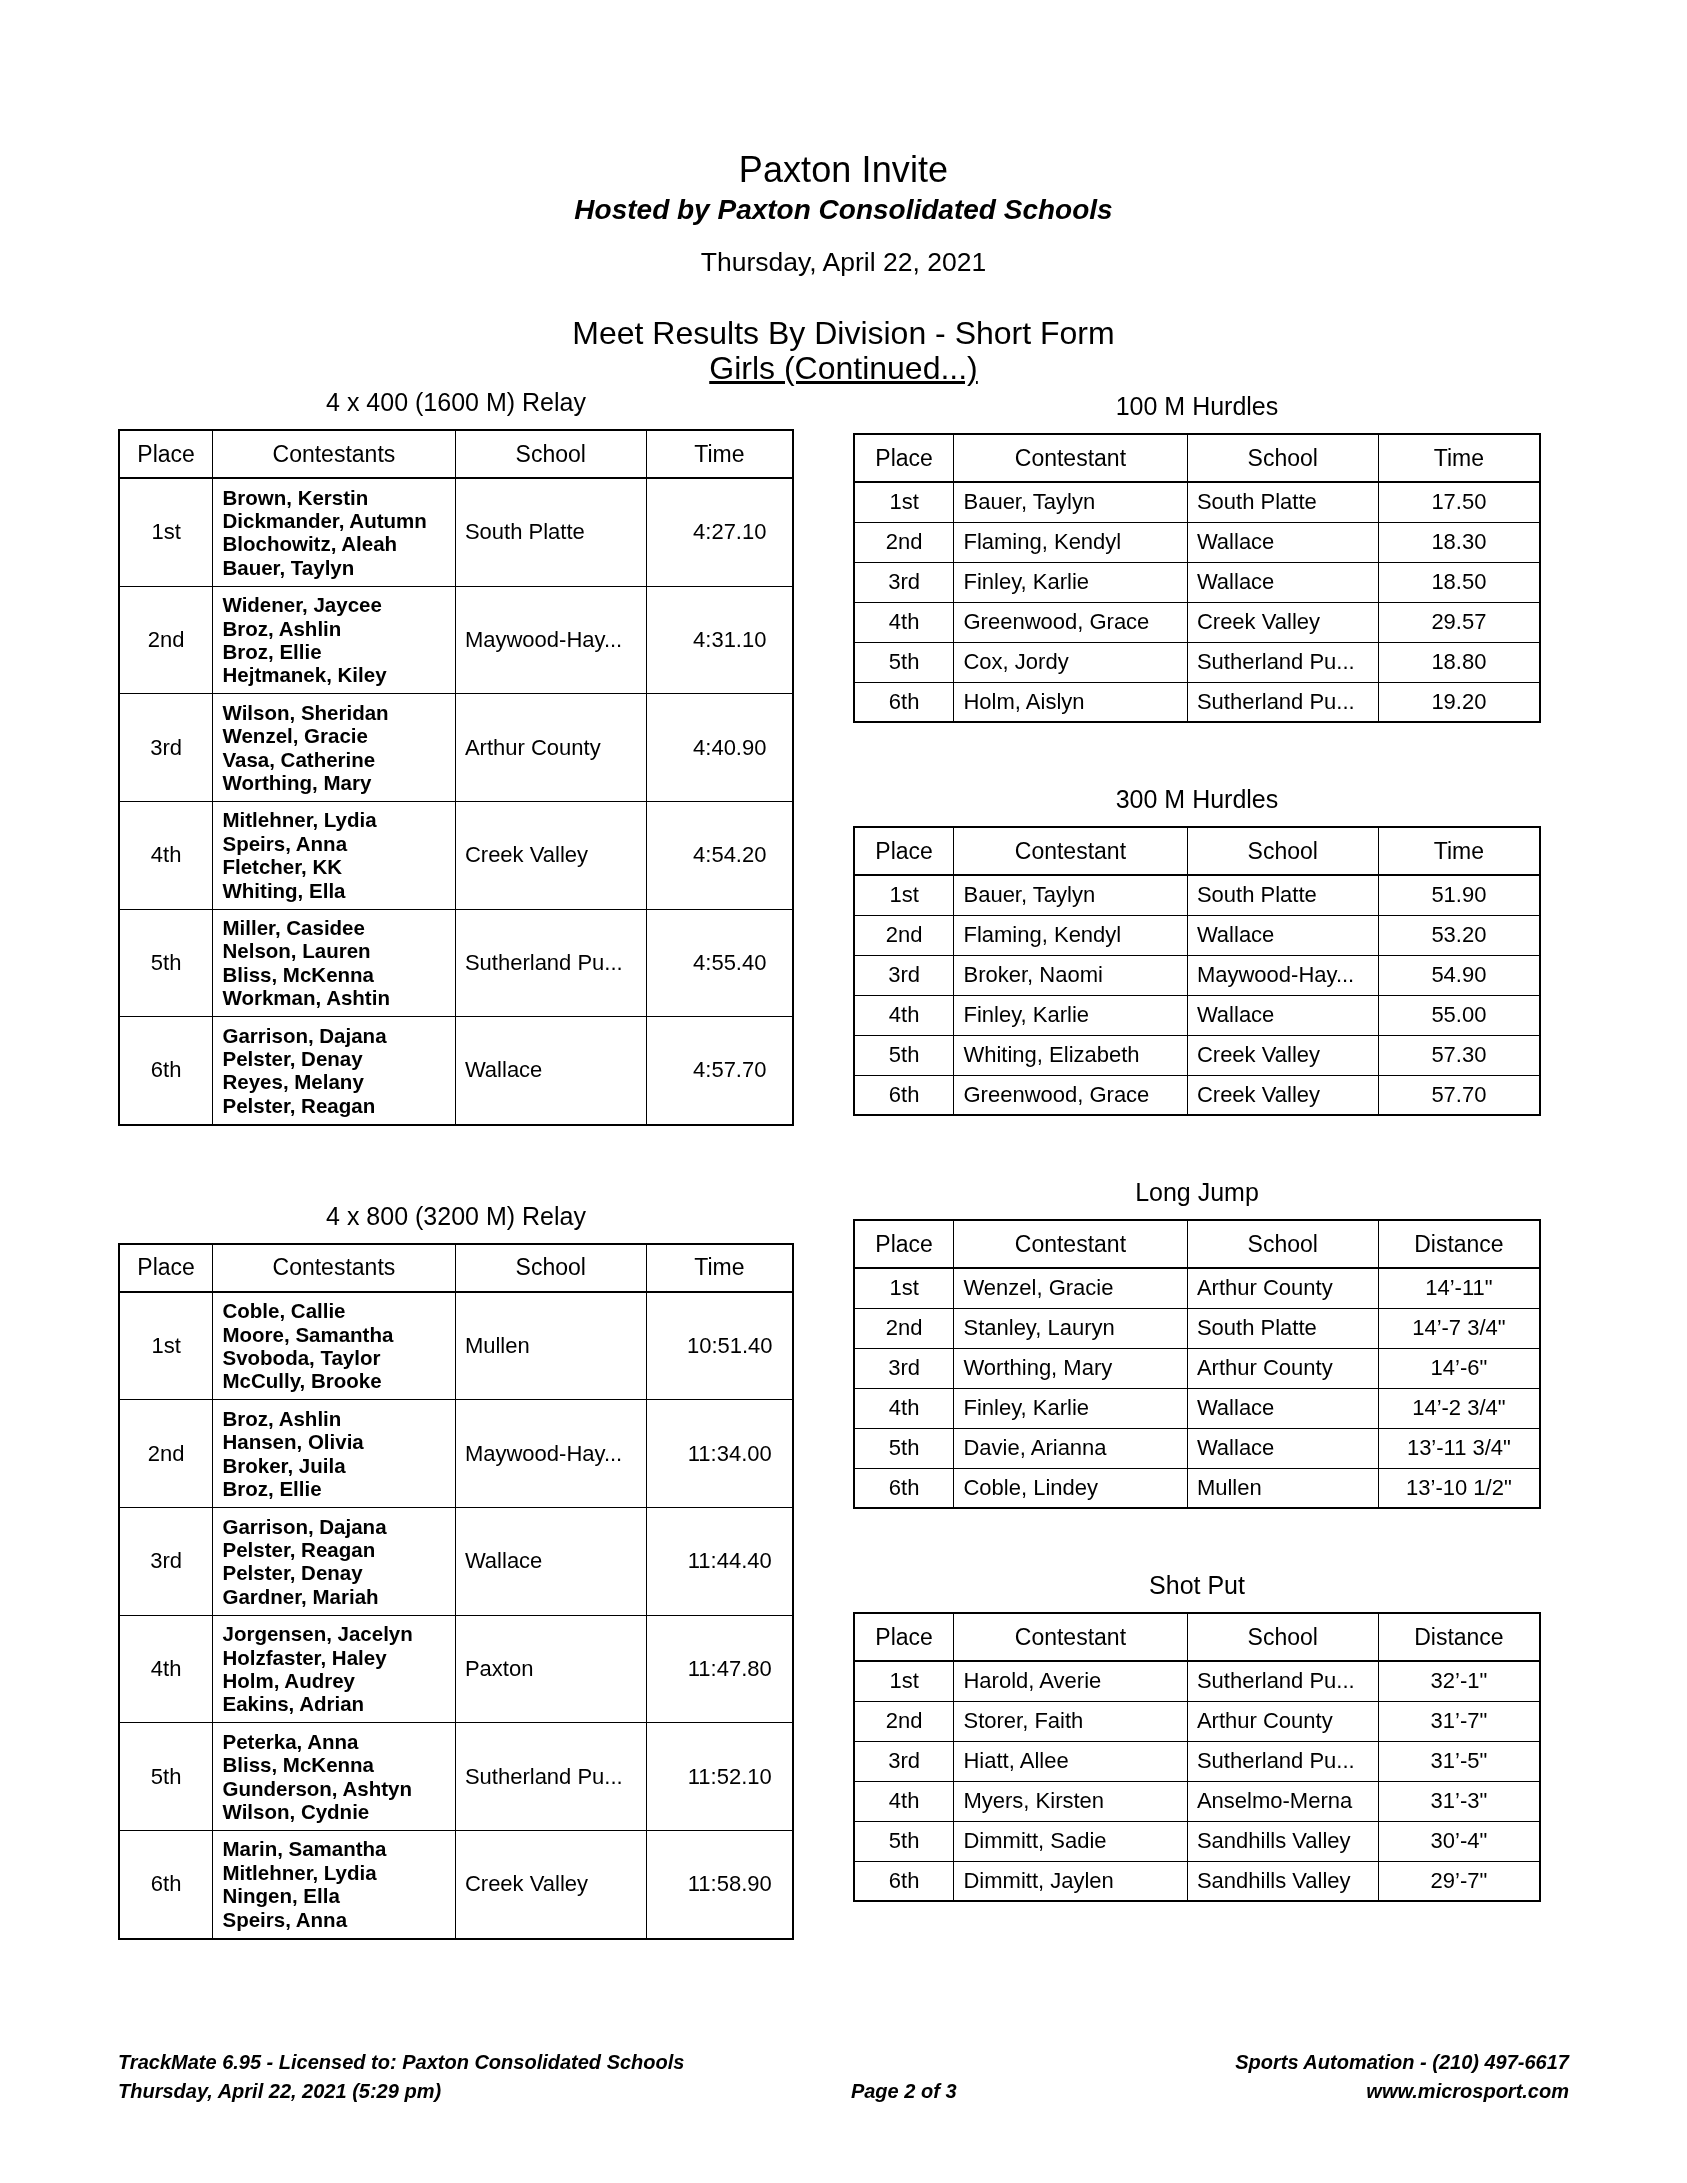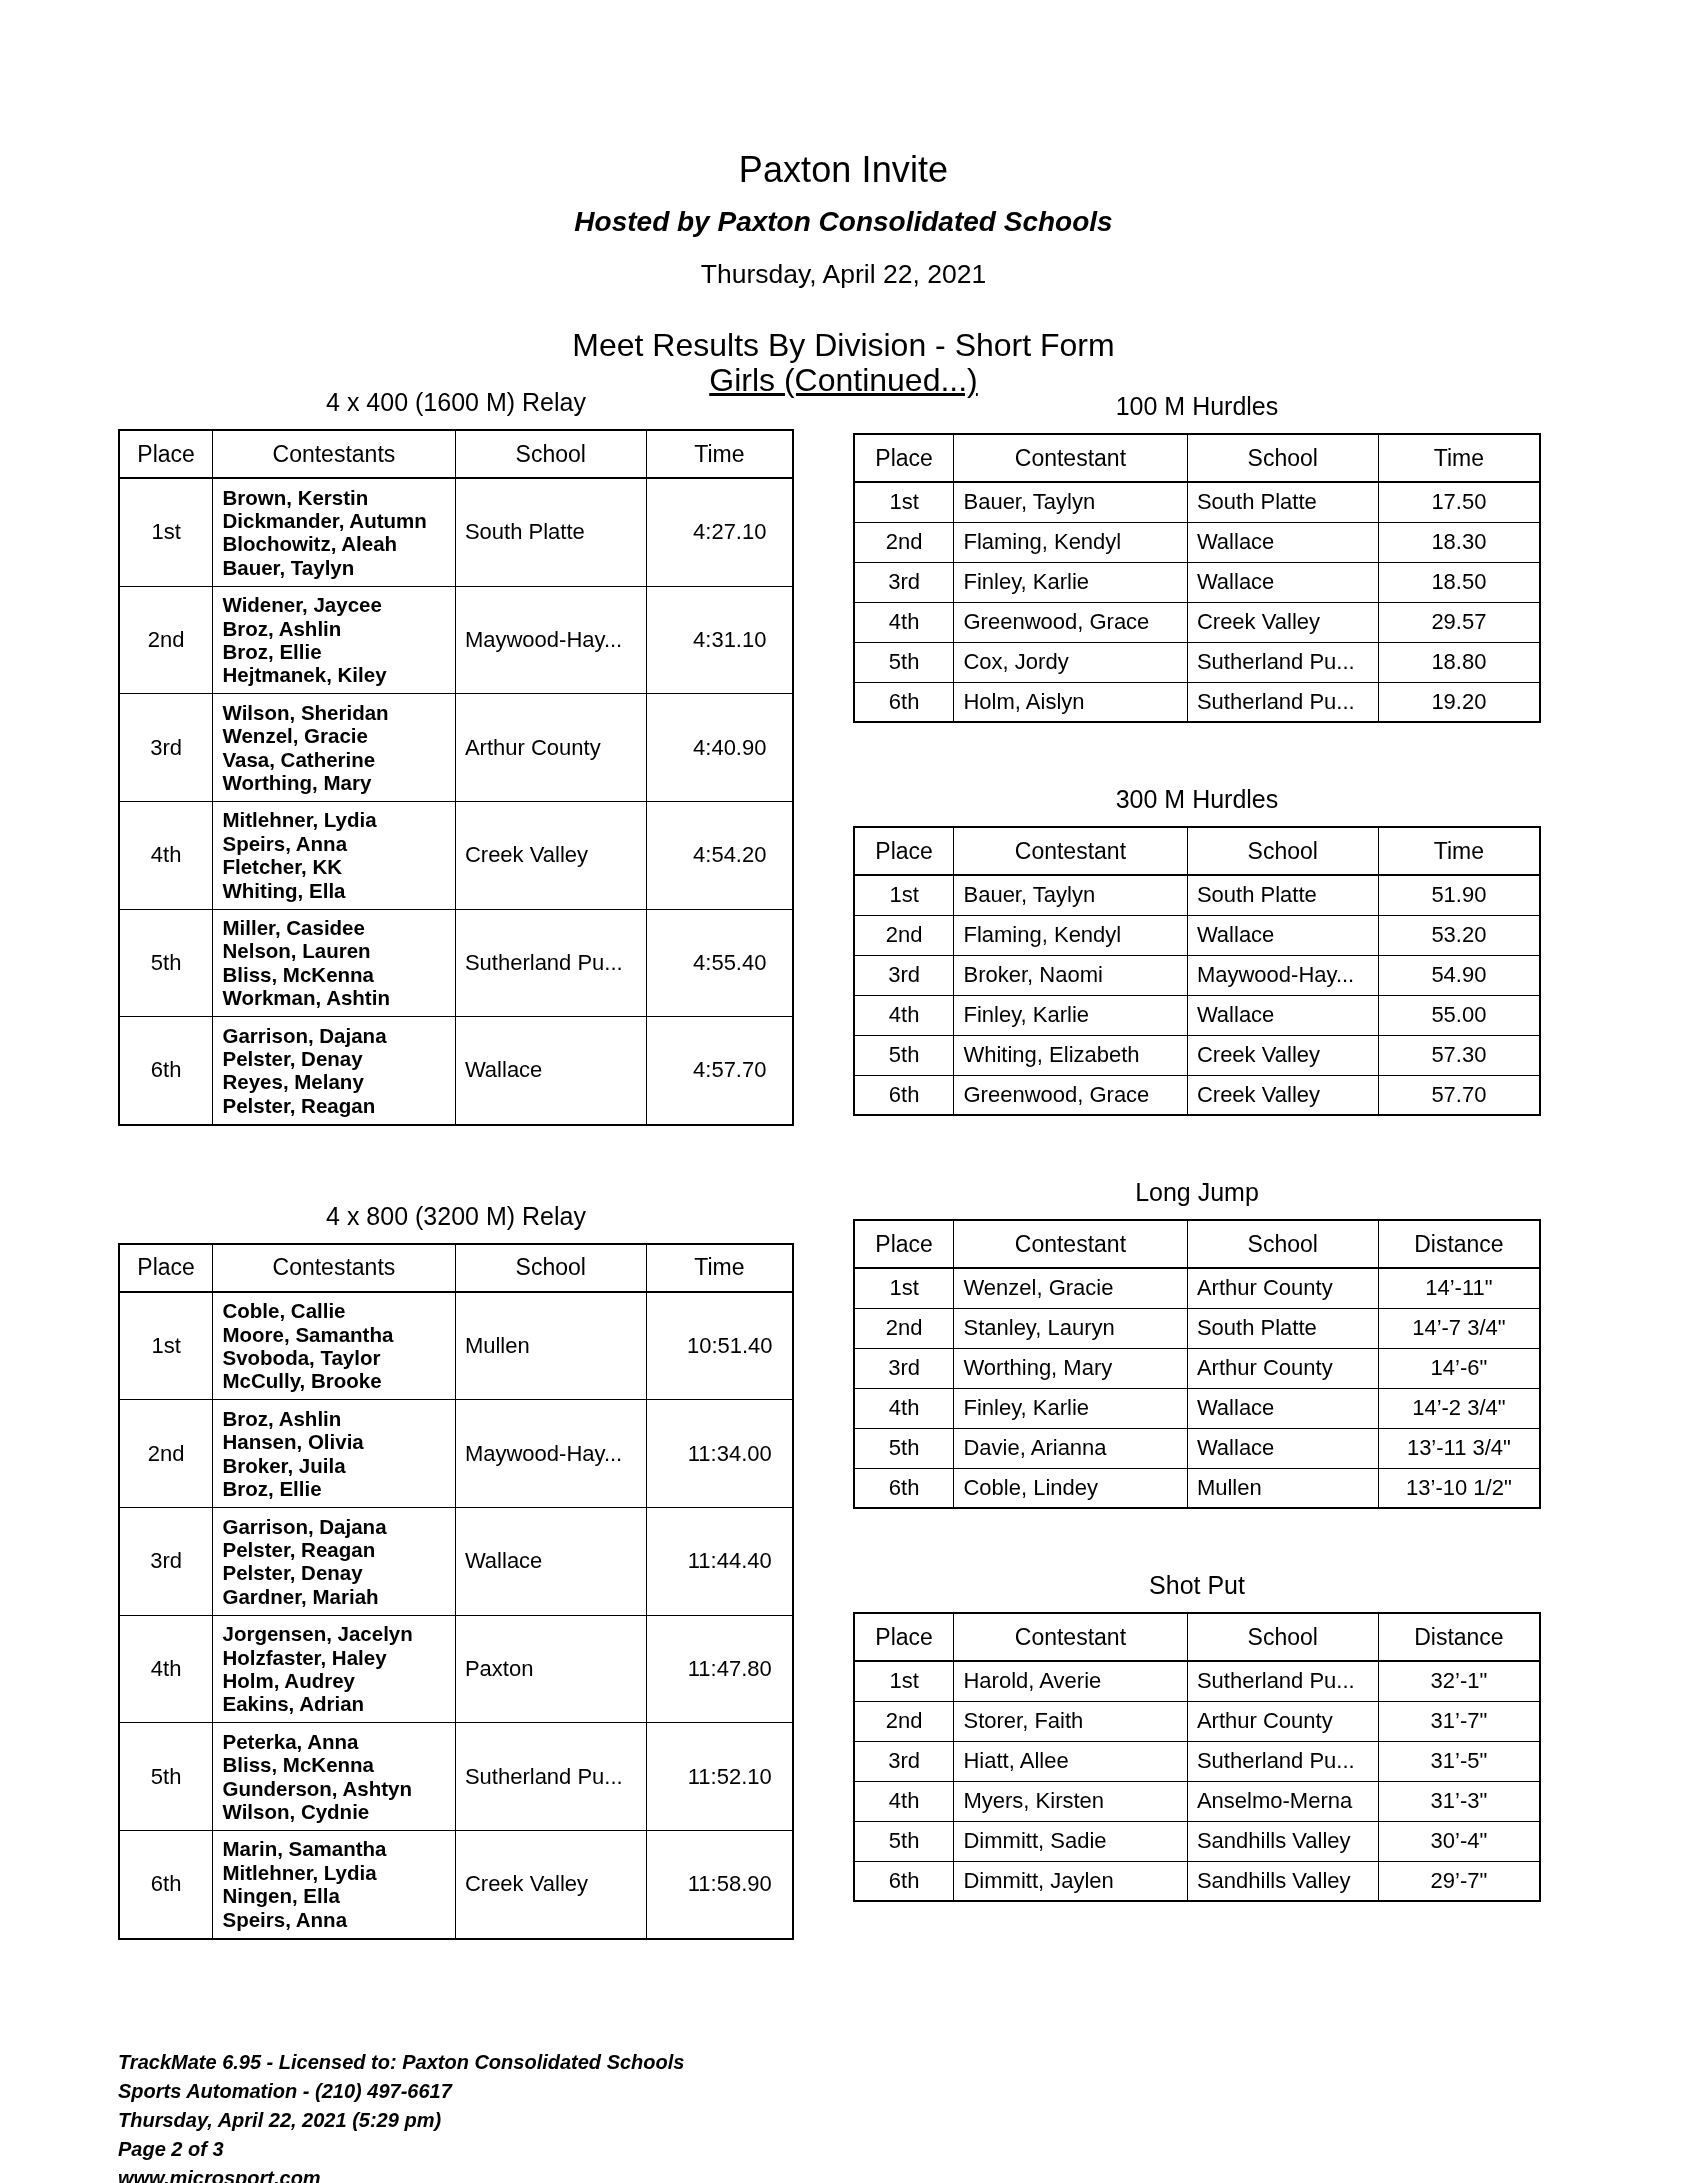--- a/index.html
+++ b/index.html
@@ -25,21 +25,21 @@
   .meet-title {
     font-size: 36px;
     line-height: 1.06;
     letter-spacing: 0.1px;
   }
   .meet-host {
     font-size: 28px;
     font-style: italic;
     font-weight: bold;
     line-height: 1.2;
-    margin-top: 16px;
+    margin-top: 4px;
   }
   .meet-date {
     font-size: 26.5px;
     line-height: 1.2;
     margin-top: 20px;
   }
   .report-title {
     font-size: 32px;
     line-height: 1.12;
     margin-top: 37px;
@@ -147,21 +147,20 @@
     top: 2048px;
     font-size: 20px;
     font-style: italic;
     font-weight: bold;
   }
   .footer-row {
     display: flex;
     justify-content: space-between;
     align-items: baseline;
     line-height: 1.45;
-    flex-direction: column;
   }
   .footer-left  { text-align: left; flex: 0 0 auto; }
   .footer-mid   { text-align: center; flex: 1 1 auto; }
   .footer-right { text-align: right; flex: 0 0 auto; }
 </style>
 </head>
 <body>
 
 <div class="doc-header">
   <div class="meet-title">Paxton Invite</div>

